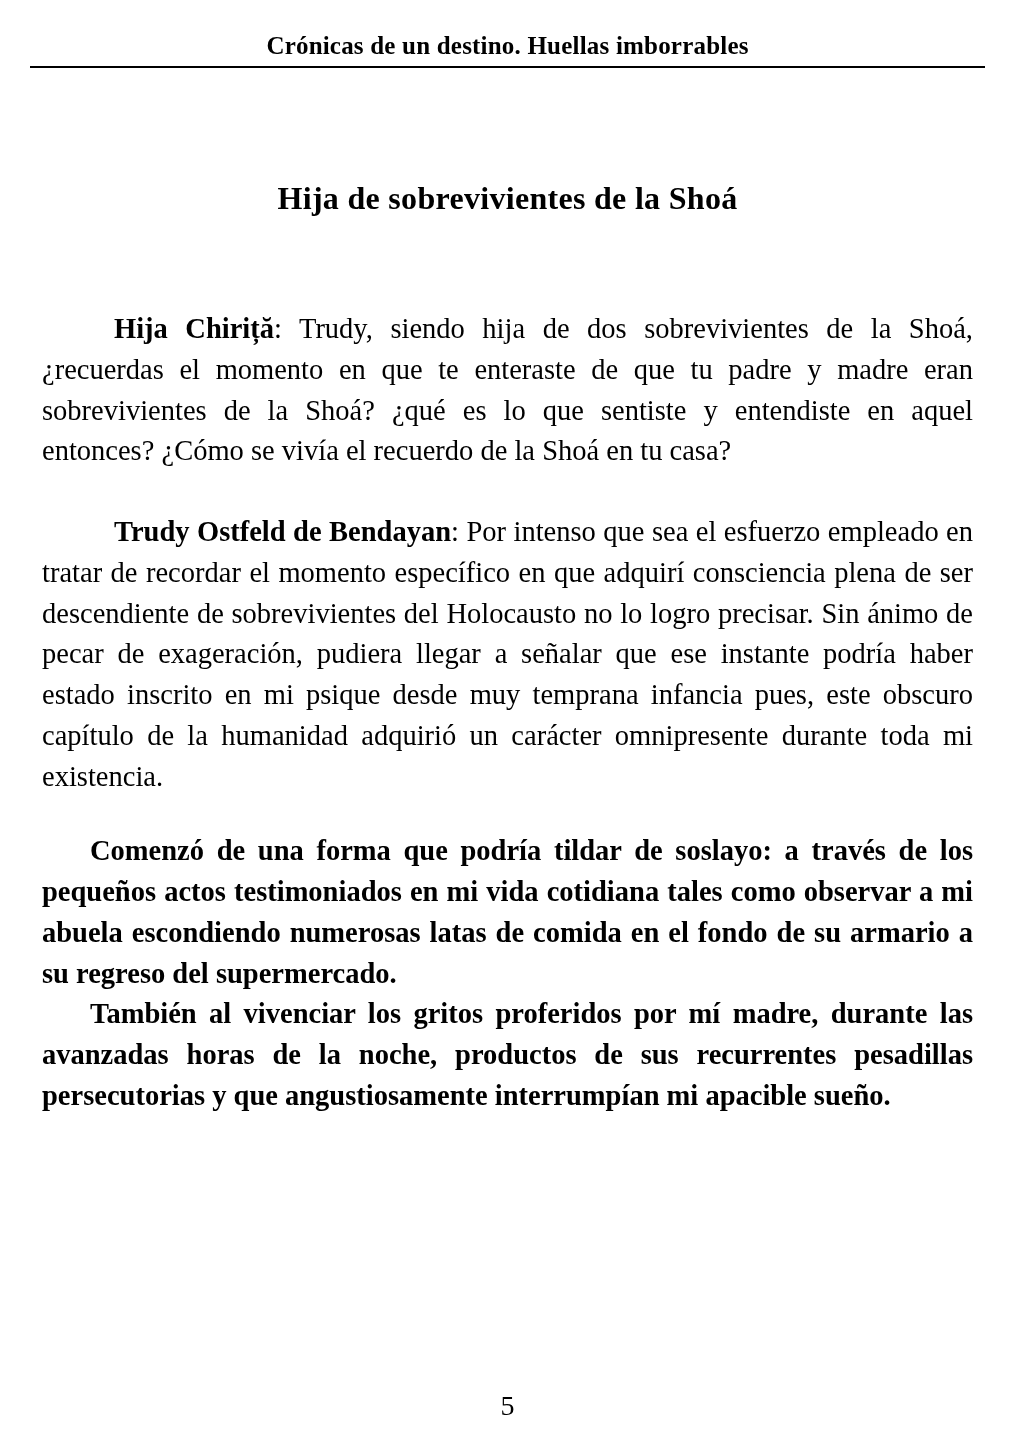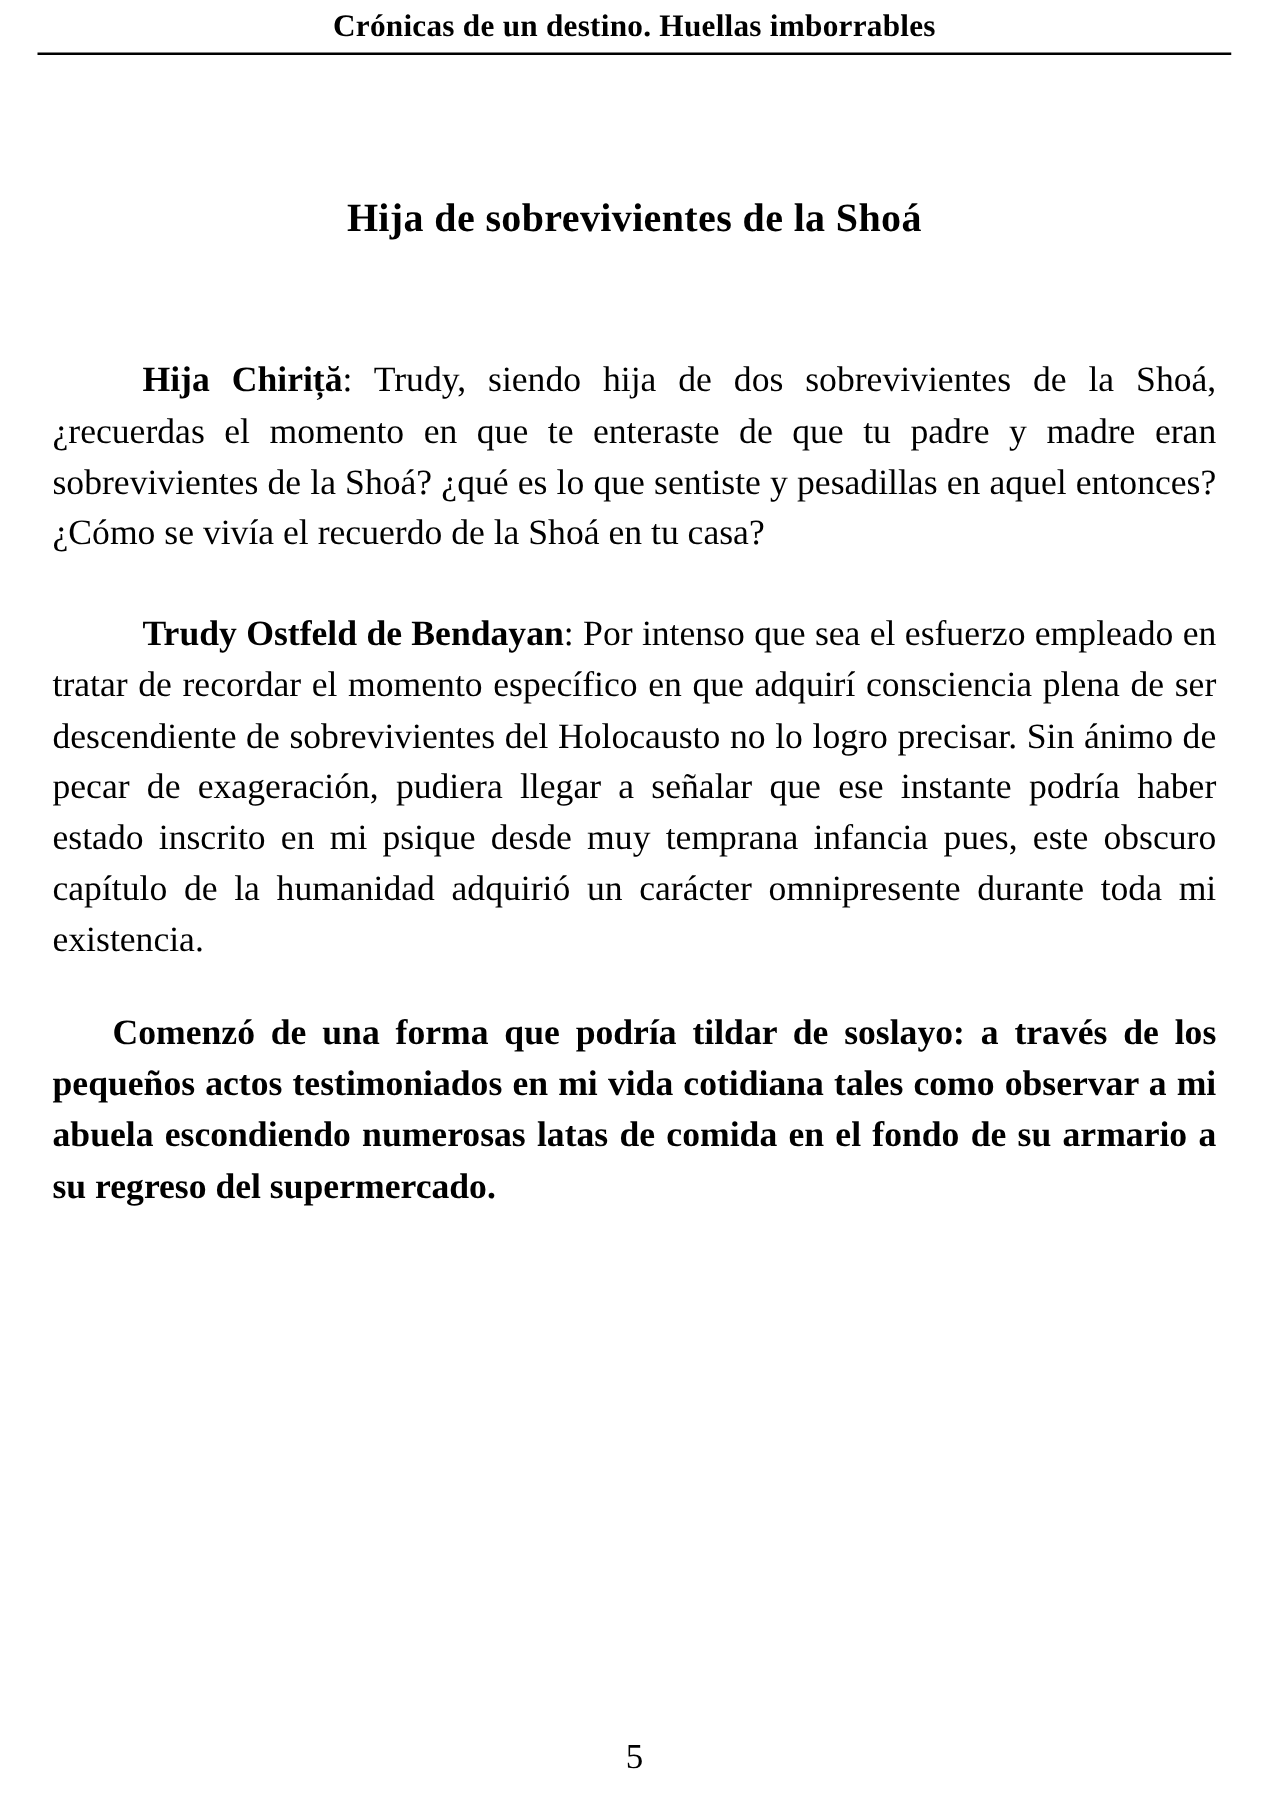--- a/index.html
+++ b/index.html
@@ -19,21 +19,21 @@
     width: 1015px;
     height: 1444px;
     position: relative;
     box-sizing: border-box;
   }
   .running-head {
     text-align: center;
     font-weight: bold;
     font-size: 25px;
     letter-spacing: 0.2px;
-    padding-top: 8px;
+    padding-top: 32px;
     padding-bottom: 6px;
   }
   .head-rule {
     border: none;
     border-top: 2px solid #000;
     margin: 0 30px 0 30px;
     width: calc(100% - 60px);
   }
   .content {
     margin: 0 42px 0 42px;
@@ -89,25 +89,26 @@
 
   <div class="running-head">Crónicas de un destino. Huellas imborrables</div>
   <hr class="head-rule">
 
   <div class="content">
 
     <h1 class="doc-title">Hija de sobrevivientes de la Shoá</h1>
 
     <div class="body-block">
 
-      <p class="para indent-big gap-lg"><span class="speaker">Hija Chiriță</span><span>: </span><span>Trudy, siendo hija de dos sobrevivientes de la Shoá, ¿recuerdas el momento en que te enteraste de que tu padre y madre eran sobrevivientes de la Shoá? ¿qué es lo que sentiste y pesadillas en aquel entonces? ¿Cómo se vivía el recuerdo de la Shoá en tu casa?</span></p>
+      <p class="para indent-big gap-lg"><span class="speaker">Hija Chiriță</span><span>: </span><span>Trudy, siendo hija de dos sobrevivientes de la Shoá, ¿recuerdas el momento en que te enteraste de que tu padre y madre eran sobrevivientes de la Shoá? ¿qué es lo que sentiste y entendiste en aquel entonces? ¿Cómo se vivía el recuerdo de la Shoá en tu casa?</span></p>
 
       <p class="para indent-big gap-lg"><span class="speaker">Trudy Ostfeld de Bendayan</span><span>: </span><span>Por intenso que sea el esfuerzo empleado en tratar de recordar el momento específico en que adquirí consciencia plena de ser descendiente de sobrevivientes del Holocausto no lo logro precisar. Sin ánimo de pecar de exageración, pudiera llegar a señalar que ese instante podría haber estado inscrito en mi psique desde muy temprana infancia pues, este obscuro capítulo de la humanidad adquirió un carácter omnipresente durante toda mi existencia.</span></p>
 
       <p class="para indent-small gap-md">Comenzó de una forma que podría tildar de soslayo: a través de los pequeños actos testimoniados en mi vida cotidiana tales como observar a mi abuela escondiendo numerosas latas de comida en el fondo de su armario a su regreso del supermercado.</p>
 
+      <p class="para indent-small">También al vivenciar los gritos proferidos por mí madre, durante las avanzadas horas de la noche, productos de sus recurrentes pesadillas persecutorias y que angustiosamente interrumpían mi apacible sueño.</p>
 
     </div>
   </div>
 
   <div class="folio">5</div>
 
 </div>
 
 </body></html>

